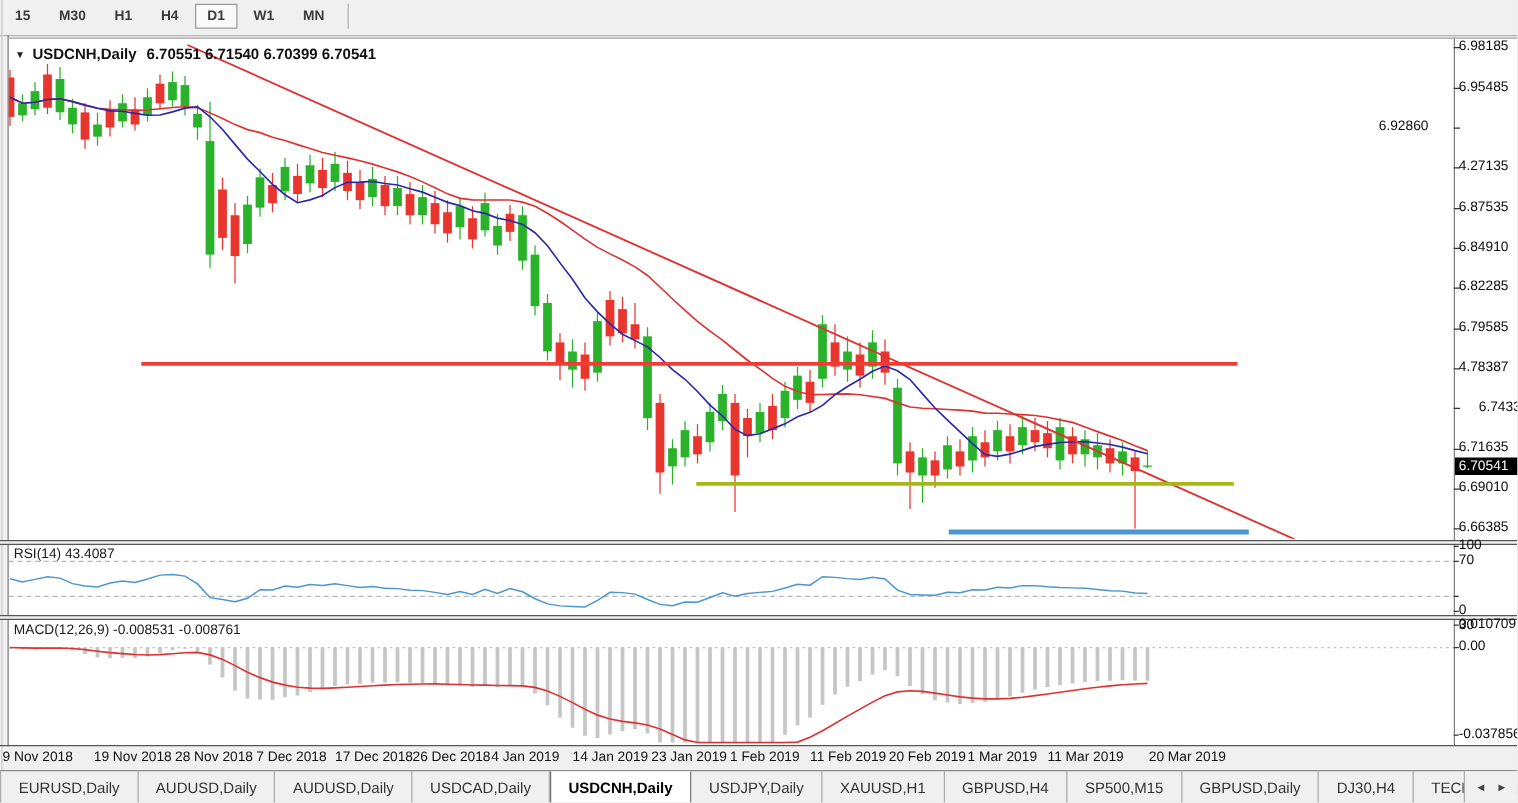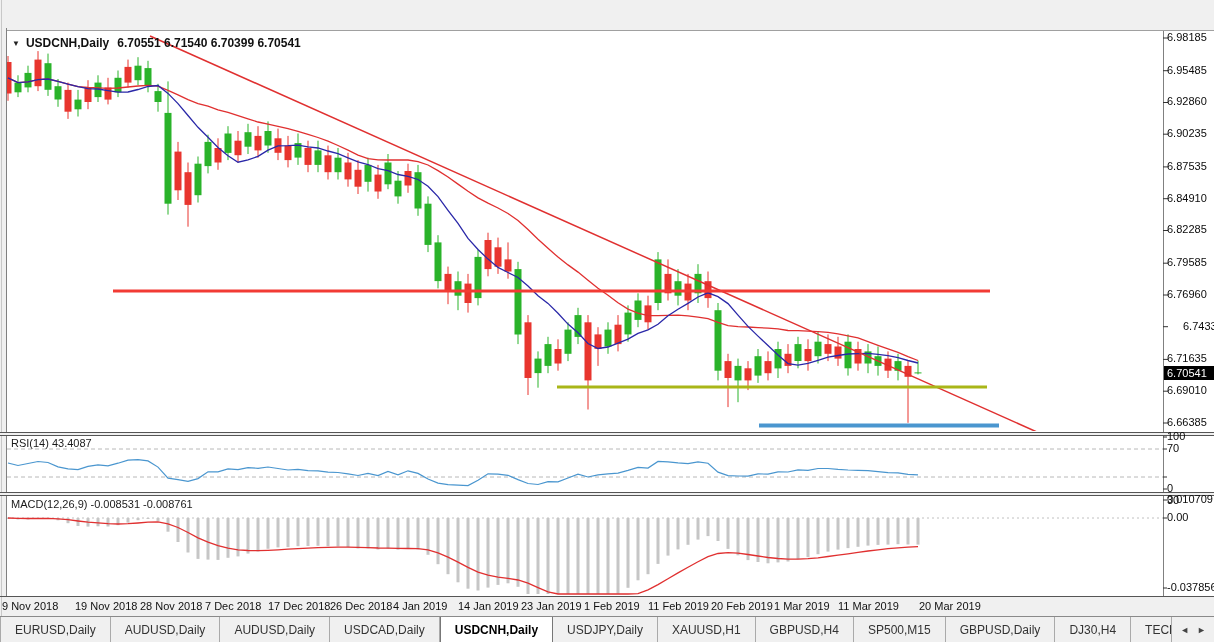--- a/index.html
+++ b/index.html
@@ -27,20 +27,32 @@
   .tab.active{background:#fff;color:#000;font-weight:bold;border-left:1px solid #777;border-right:1px solid #777;}
   #tab-scroll{position:absolute;right:0;top:617px;height:25px;display:flex;align-items:center;background:#f0f0f0;padding:0 4px;border-left:1px solid #aaa;}
   #tab-scroll span{font-size:9px;color:#444;padding:2px 4px;cursor:default;}
   svg{position:absolute;left:0;top:0;}
 </style>
 </head>
 <body>
 
 <div id="app">
 
+  <div id="toolbar">
+    <div id="tf-buttons">
+        <div class="tf">15</div>
+        <div class="tf">M30</div>
+        <div class="tf">H1</div>
+        <div class="tf">H4</div>
+        <div class="tf active">D1</div>
+        <div class="tf">W1</div>
+        <div class="tf">MN</div>
+        <div class="tb-sep"></div>
+      </div>
+  </div>
 
   <svg id="cv" width="1214" height="642">
       <rect x="7" y="30" width="1207" height="567" fill="#ffffff"></rect>
       <line x1="1.5" y1="0" x2="1.5" y2="616" stroke="#c8c8c8" stroke-width="1"></line>
       <line x1="6.5" y1="28" x2="6.5" y2="597" stroke="#808080" stroke-width="1"></line>
       <defs>
 <clipPath id="cpMain">
           <rect x="7" y="31" width="1156" height="400"></rect>
         </clipPath>
 <clipPath id="cpRsi">
@@ -379,27 +391,27 @@
     </svg>
 
   <div id="chart-title"><span class="tri">▼</span><span>USDCNH,Daily</span><span class="vals">6.70551 6.71540 6.70399 6.70541</span></div>
 
   <div id="rsi-label" class="ind-label">RSI(14) 43.4087</div>
   <div id="macd-label" class="ind-label">MACD(12,26,9) -0.008531 -0.008761</div>
 
   <div id="price-labels">
       <div class="axlabel" style="left: 1167px; top: 31px;">6.98185</div>
       <div class="axlabel" style="left: 1167px; top: 63.6877px;">6.95485</div>
-      <div class="axlabel" style="left: 1167px; top: 95.4673px; text-align: center;">6.92860</div>
-      <div class="axlabel" style="left: 1167px; top: 127.247px;">6.90235</div>
+      <div class="axlabel" style="left: 1103px; top: 95.4673px; text-align: center;">6.92860</div>
+      <div class="axlabel" style="left: 1167px; top: 127.247px;">4.27135</div>
       <div class="axlabel" style="left: 1167px; top: 159.935px;">6.87535</div>
       <div class="axlabel" style="left: 1167px; top: 191.714px;">6.84910</div>
       <div class="axlabel" style="left: 1167px; top: 223.494px;">6.82285</div>
       <div class="axlabel" style="left: 1167px; top: 256.182px;">6.79585</div>
-      <div class="axlabel" style="left: 1167px; top: 287.961px;">6.76960</div>
+      <div class="axlabel" style="left: 1167px; top: 287.961px;">4.78387</div>
       <div class="axlabel" style="left: 1167px; top: 319.741px; padding-left: 16px;">6.74335</div>
       <div class="axlabel" style="left: 1167px; top: 352.429px;">6.71635</div>
       <div class="axlabel" style="left: 1167px; top: 384.208px;">6.69010</div>
       <div class="axlabel" style="left: 1167px; top: 415.988px;">6.66385</div>
     </div>
   <div id="rsi-axis">
       <div class="axlabel" style="left: 1167px; top: 430px;">100</div>
       <div class="axlabel" style="left: 1167px; top: 442px;">70</div>
       <div class="axlabel" style="left: 1167px; top: 494px;">30</div>
       <div class="axlabel" style="left: 1167px; top: 482px;">0</div>

